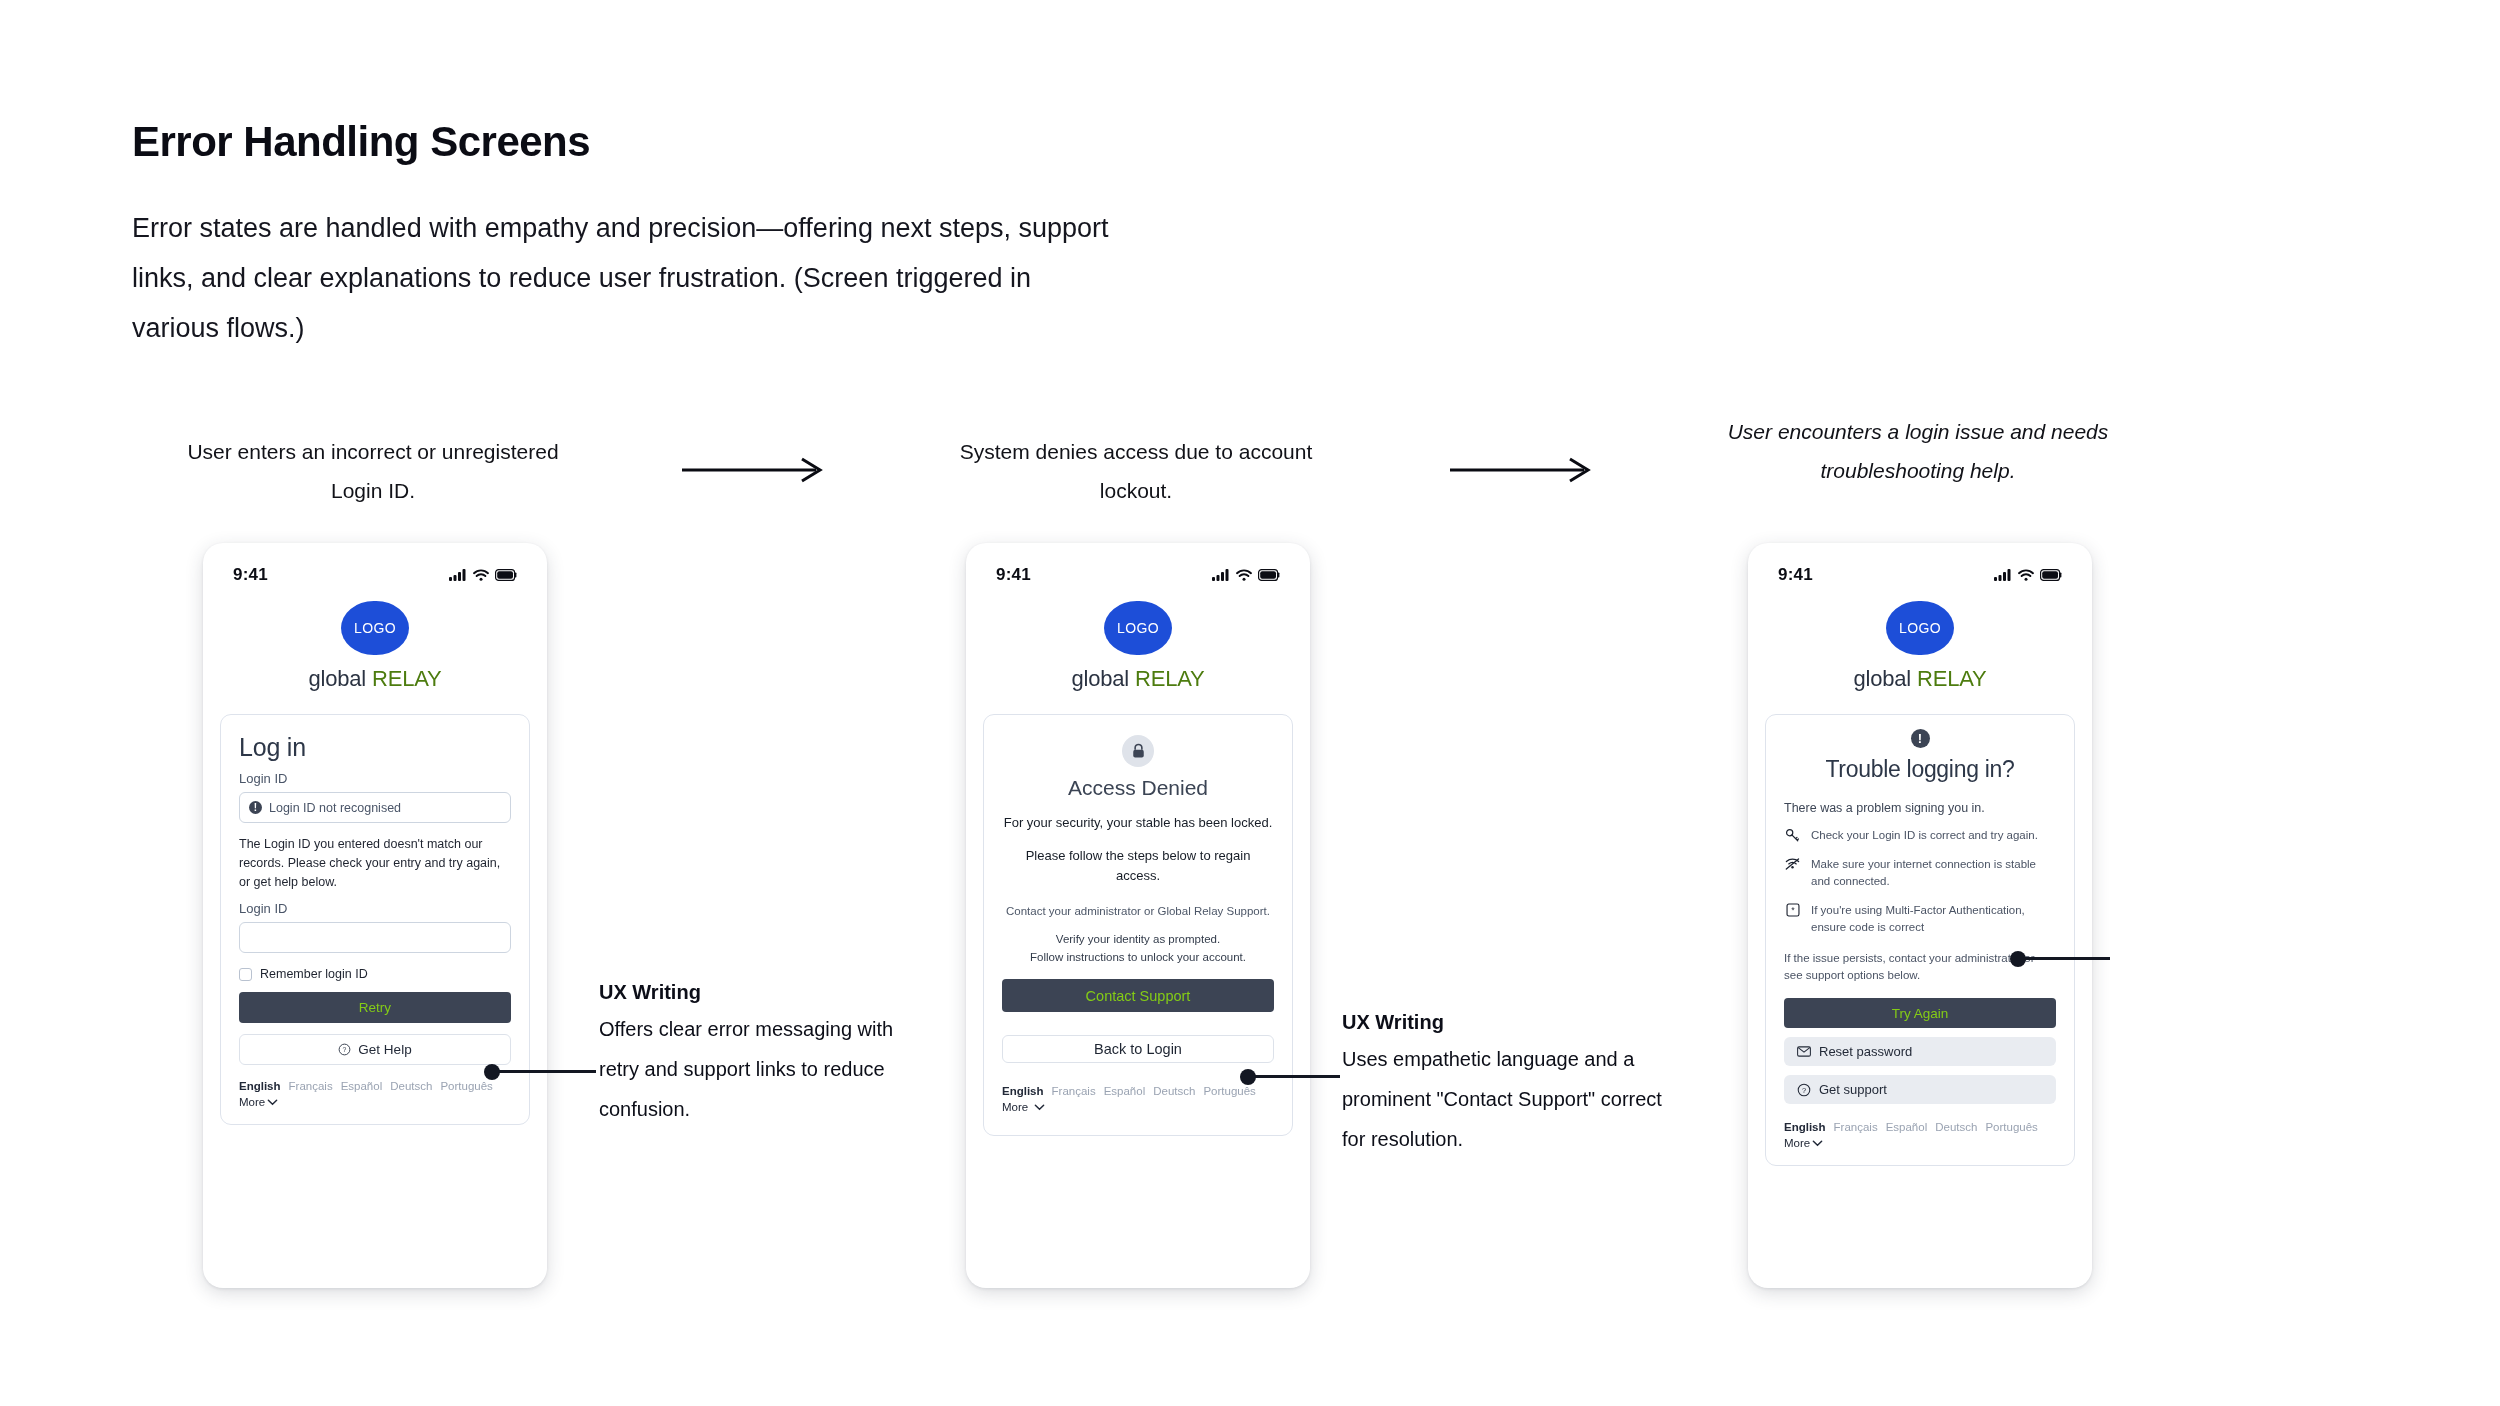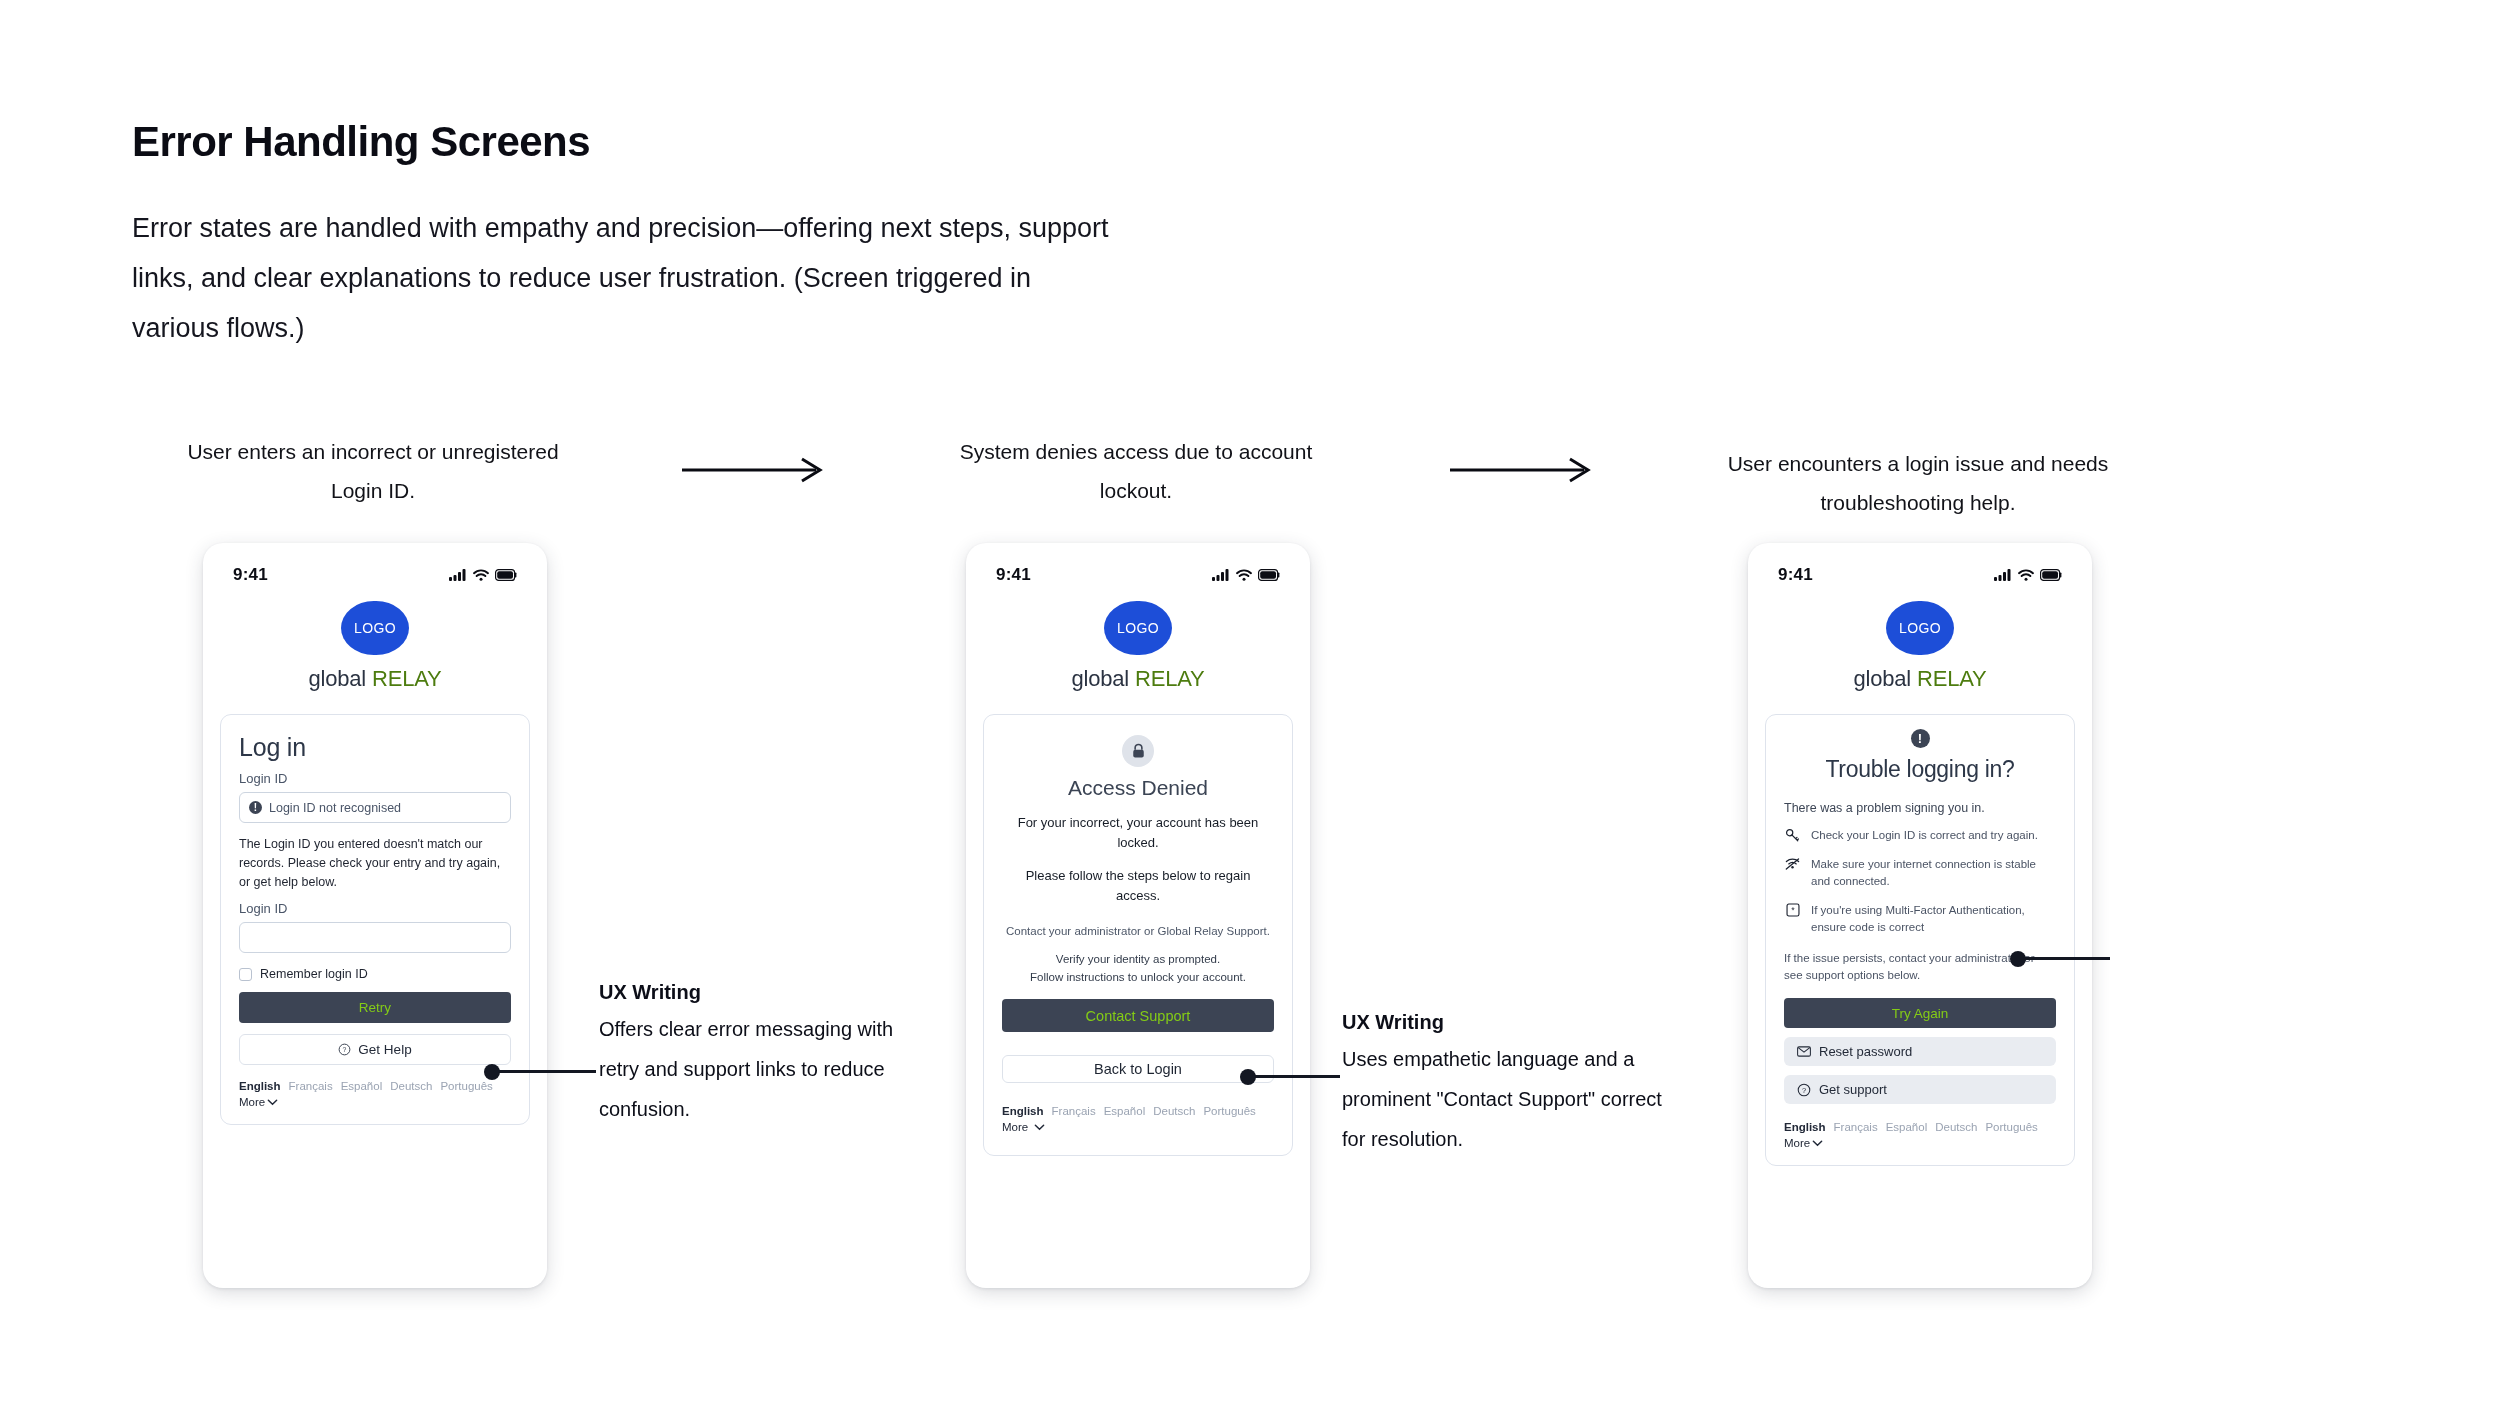--- a/index.html
+++ b/index.html
@@ -25,21 +25,21 @@
   }
 
   
   .step-caption {
     position: absolute; text-align: center;
     font-size: 21px; line-height: 39px; color: #111218;
     width: 420px;
   }
   #step-cap-1 { left: 163px; top: 432px; }
   #step-cap-2 { left: 926px; top: 432px; }
-  #step-cap-3 { left: 1708px; top: 444px; }
+  #step-cap-3 { left: 1708px; top: 412px; font-style: italic; }
 
   .flow-arrow { position: absolute; top: 455px; width: 150px; height: 30px; }
   #flow-arrow-1 { left: 680px; }
   #flow-arrow-2 { left: 1448px; }
 
   
   .phone {
     position: absolute;
     width: 344px; height: 745px;
     background: #ffffff;
@@ -282,21 +282,21 @@
     </div>
 
     <div class="card tall">
       <div class="lock-circle">
         <svg width="15" height="16" viewBox="0 0 16 17">
           <path d="M4.4 7.2 V5.1 a3.6 3.6 0 0 1 7.2 0 V7.2" fill="none" stroke="#3c4454" stroke-width="1.7"></path>
           <rect x="2.4" y="7.2" width="11.2" height="8.2" rx="2" fill="#3c4454"></rect>
         </svg>
       </div>
       <div class="denied-title">Access Denied</div>
-      <div class="denied-para">For your incorrect, your account has been locked.</div>
+      <div class="denied-para">For your security, your stable has been locked.</div>
       <div class="denied-para">Please follow the steps below to regain access.</div>
       <div class="denied-small">Contact your administrator or Global Relay Support.</div>
       <div class="denied-small2">Verify your identity as prompted.</div>
       <div class="denied-small2" style="margin-top:0">Follow instructions to unlock your account.</div>
       <div class="btn-primary" style="height:33px;font-size:14.5px;margin-top:13px">Contact Support</div>
       <div class="btn-outline">Back to Login</div>
       <div class="lang-row" style="margin-top:22px">
         <span class="active">English</span>
         <span class="dim">Français</span>
         <span class="dim">Español</span>

